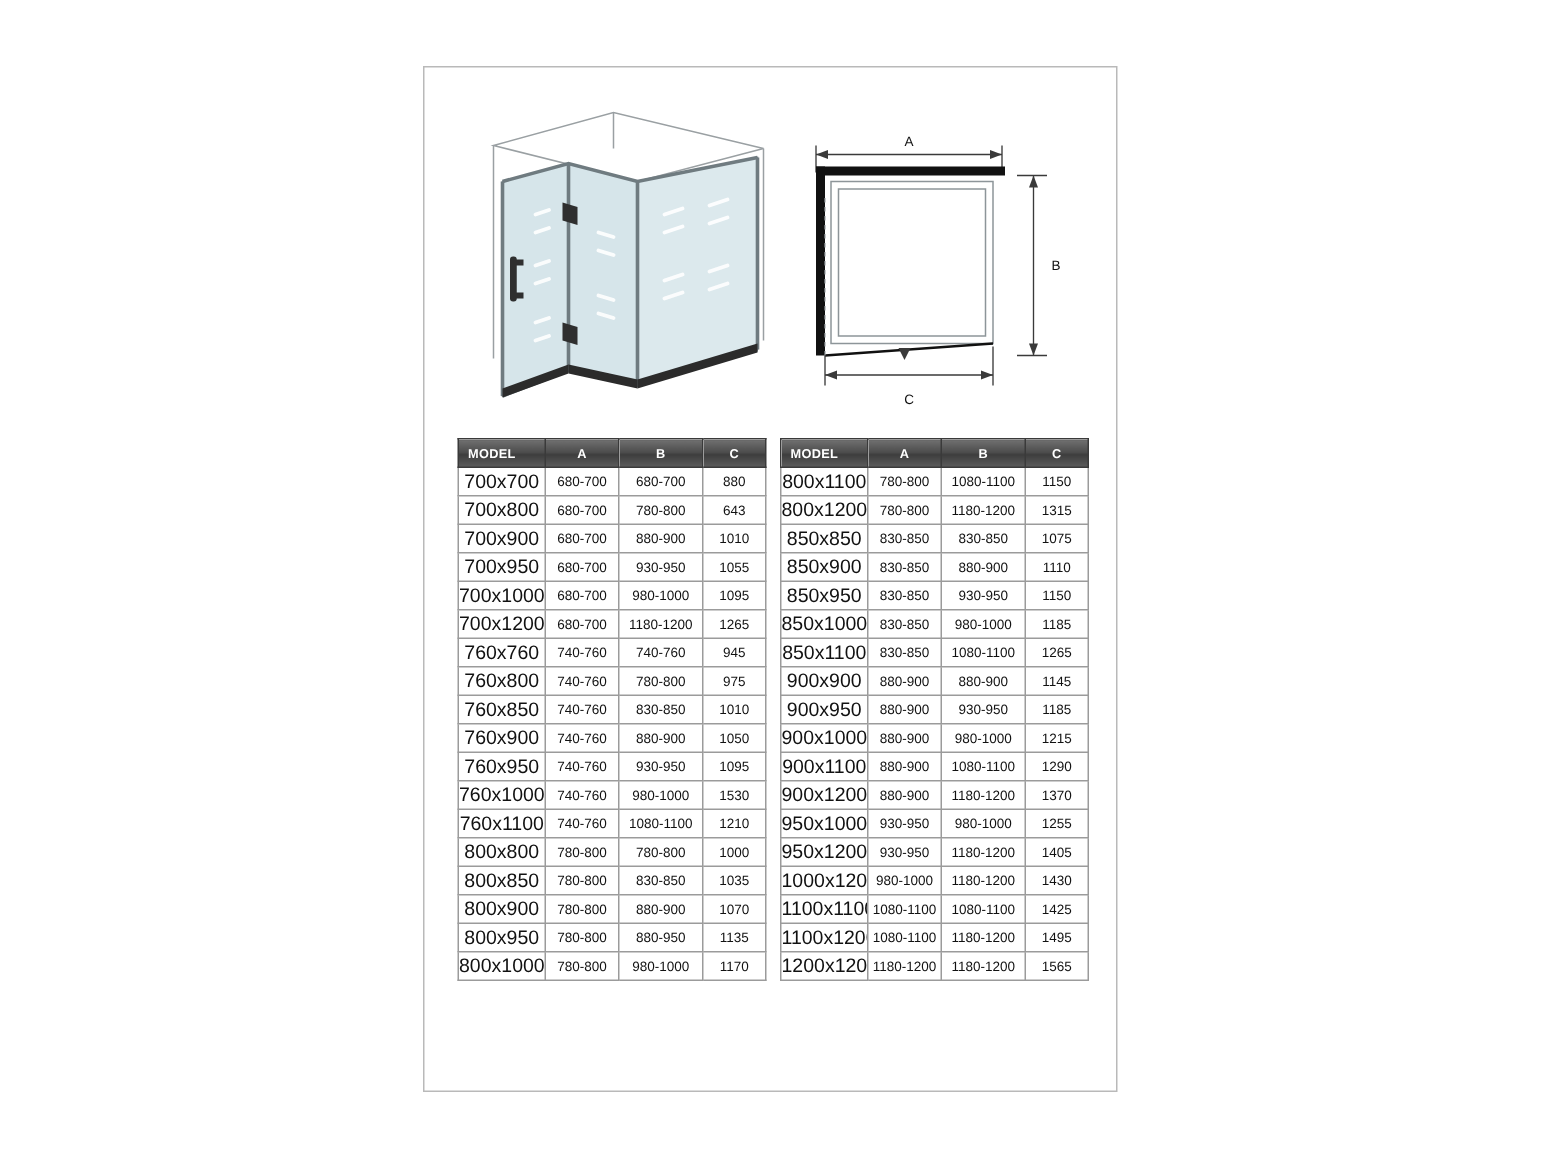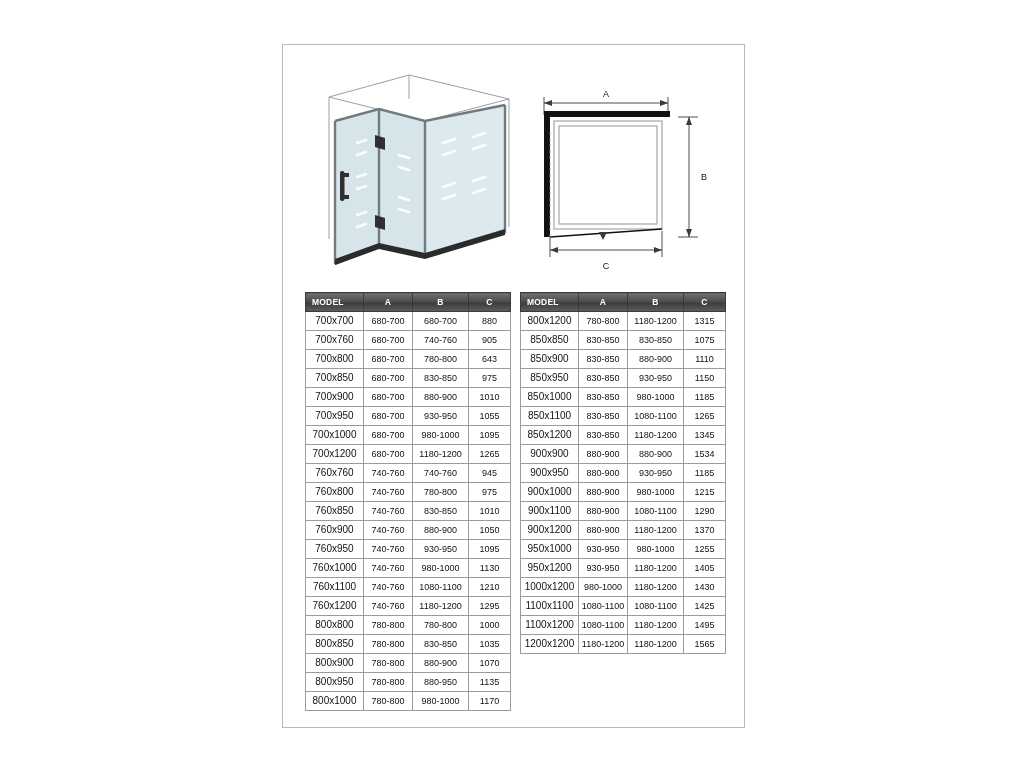--- a/index.html
+++ b/index.html
@@ -83,21 +83,21 @@
     font-weight: bold;
     font-size: 8.5px;
     letter-spacing: .2px;
     border-color: #3a3a3a;
   }
   .tbl thead th.model-h { text-align: left; padding-left: 6px; }
   .tbl col.c-model { width: 58px; }
   .tbl col.c-a { width: 49px; }
   .tbl col.c-b { width: 56px; }
   .tbl col.c-c { width: 42px; }
-  .tbl td.model { font-size: 10px; }
+  .tbl td.model { font-size: 13px; }
   .tbl td.val { font-size: 9px; }
 </style>
 </head>
 <body>
 
 <div class="page">
 
   <div class="frame"></div>
 
   <div class="drawings">
@@ -235,108 +235,90 @@
       </tr>
     </thead>
     <tbody id="left-body">
         <tr>
           <td class="model">700x700</td>
           <td class="val">680-700</td>
           <td class="val">680-700</td>
           <td class="val">880</td>
         </tr>
         <tr>
-          <td class="model">700x760</td>
-          <td class="val">680-700</td>
-          <td class="val">740-760</td>
-          <td class="val">905</td>
-        </tr>
-        <tr>
           <td class="model">700x800</td>
           <td class="val">680-700</td>
           <td class="val">780-800</td>
           <td class="val">643</td>
         </tr>
         <tr>
-          <td class="model">700x850</td>
-          <td class="val">680-700</td>
-          <td class="val">830-850</td>
+          <td class="model">700x900</td>
+          <td class="val">680-700</td>
+          <td class="val">880-900</td>
+          <td class="val">1010</td>
+        </tr>
+        <tr>
+          <td class="model">700x950</td>
+          <td class="val">680-700</td>
+          <td class="val">930-950</td>
+          <td class="val">1055</td>
+        </tr>
+        <tr>
+          <td class="model">700x1000</td>
+          <td class="val">680-700</td>
+          <td class="val">980-1000</td>
+          <td class="val">1095</td>
+        </tr>
+        <tr>
+          <td class="model">700x1200</td>
+          <td class="val">680-700</td>
+          <td class="val">1180-1200</td>
+          <td class="val">1265</td>
+        </tr>
+        <tr>
+          <td class="model">760x760</td>
+          <td class="val">740-760</td>
+          <td class="val">740-760</td>
+          <td class="val">945</td>
+        </tr>
+        <tr>
+          <td class="model">760x800</td>
+          <td class="val">740-760</td>
+          <td class="val">780-800</td>
           <td class="val">975</td>
         </tr>
         <tr>
-          <td class="model">700x900</td>
-          <td class="val">680-700</td>
-          <td class="val">880-900</td>
+          <td class="model">760x850</td>
+          <td class="val">740-760</td>
+          <td class="val">830-850</td>
           <td class="val">1010</td>
         </tr>
         <tr>
-          <td class="model">700x950</td>
-          <td class="val">680-700</td>
-          <td class="val">930-950</td>
-          <td class="val">1055</td>
-        </tr>
-        <tr>
-          <td class="model">700x1000</td>
-          <td class="val">680-700</td>
-          <td class="val">980-1000</td>
+          <td class="model">760x900</td>
+          <td class="val">740-760</td>
+          <td class="val">880-900</td>
+          <td class="val">1050</td>
+        </tr>
+        <tr>
+          <td class="model">760x950</td>
+          <td class="val">740-760</td>
+          <td class="val">930-950</td>
           <td class="val">1095</td>
         </tr>
         <tr>
-          <td class="model">700x1200</td>
-          <td class="val">680-700</td>
-          <td class="val">1180-1200</td>
-          <td class="val">1265</td>
-        </tr>
-        <tr>
-          <td class="model">760x760</td>
-          <td class="val">740-760</td>
-          <td class="val">740-760</td>
-          <td class="val">945</td>
-        </tr>
-        <tr>
-          <td class="model">760x800</td>
-          <td class="val">740-760</td>
-          <td class="val">780-800</td>
-          <td class="val">975</td>
-        </tr>
-        <tr>
-          <td class="model">760x850</td>
-          <td class="val">740-760</td>
-          <td class="val">830-850</td>
-          <td class="val">1010</td>
-        </tr>
-        <tr>
-          <td class="model">760x900</td>
-          <td class="val">740-760</td>
-          <td class="val">880-900</td>
-          <td class="val">1050</td>
-        </tr>
-        <tr>
-          <td class="model">760x950</td>
-          <td class="val">740-760</td>
-          <td class="val">930-950</td>
-          <td class="val">1095</td>
-        </tr>
-        <tr>
           <td class="model">760x1000</td>
           <td class="val">740-760</td>
           <td class="val">980-1000</td>
-          <td class="val">1130</td>
+          <td class="val">1530</td>
         </tr>
         <tr>
           <td class="model">760x1100</td>
           <td class="val">740-760</td>
           <td class="val">1080-1100</td>
           <td class="val">1210</td>
-        </tr>
-        <tr>
-          <td class="model">760x1200</td>
-          <td class="val">740-760</td>
-          <td class="val">1180-1200</td>
-          <td class="val">1295</td>
         </tr>
         <tr>
           <td class="model">800x800</td>
           <td class="val">780-800</td>
           <td class="val">780-800</td>
           <td class="val">1000</td>
         </tr>
         <tr>
           <td class="model">800x850</td>
           <td class="val">780-800</td>
@@ -374,20 +356,26 @@
     <thead>
       <tr>
         <th class="model-h">MODEL</th>
         <th>A</th>
         <th>B</th>
         <th>C</th>
       </tr>
     </thead>
     <tbody id="right-body">
         <tr>
+          <td class="model">800x1100</td>
+          <td class="val">780-800</td>
+          <td class="val">1080-1100</td>
+          <td class="val">1150</td>
+        </tr>
+        <tr>
           <td class="model">800x1200</td>
           <td class="val">780-800</td>
           <td class="val">1180-1200</td>
           <td class="val">1315</td>
         </tr>
         <tr>
           <td class="model">850x850</td>
           <td class="val">830-850</td>
           <td class="val">830-850</td>
           <td class="val">1075</td>
@@ -410,30 +398,24 @@
           <td class="val">980-1000</td>
           <td class="val">1185</td>
         </tr>
         <tr>
           <td class="model">850x1100</td>
           <td class="val">830-850</td>
           <td class="val">1080-1100</td>
           <td class="val">1265</td>
         </tr>
         <tr>
-          <td class="model">850x1200</td>
-          <td class="val">830-850</td>
-          <td class="val">1180-1200</td>
-          <td class="val">1345</td>
-        </tr>
-        <tr>
           <td class="model">900x900</td>
           <td class="val">880-900</td>
           <td class="val">880-900</td>
-          <td class="val">1534</td>
+          <td class="val">1145</td>
         </tr>
         <tr>
           <td class="model">900x950</td>
           <td class="val">880-900</td>
           <td class="val">930-950</td>
           <td class="val">1185</td>
         </tr>
         <tr>
           <td class="model">900x1000</td>
           <td class="val">880-900</td>

